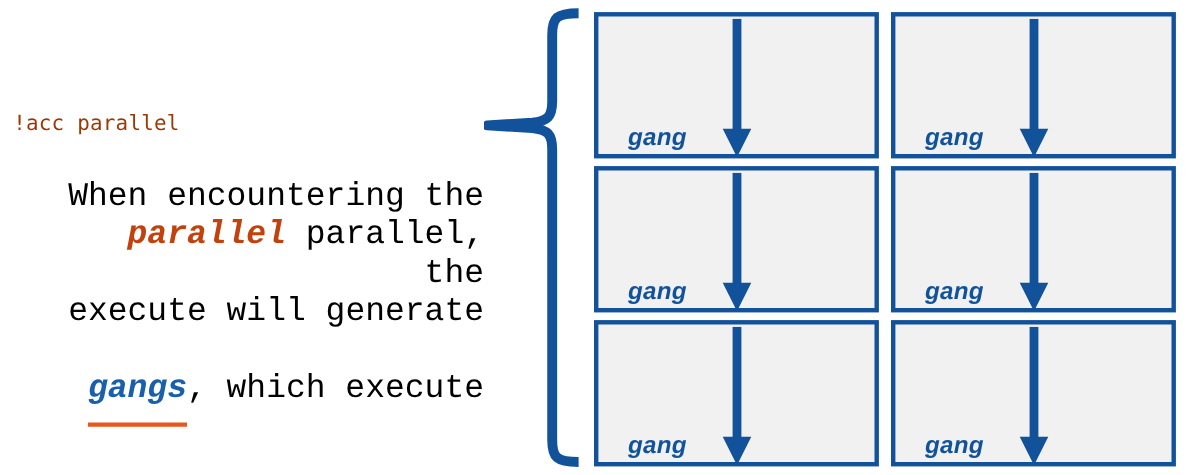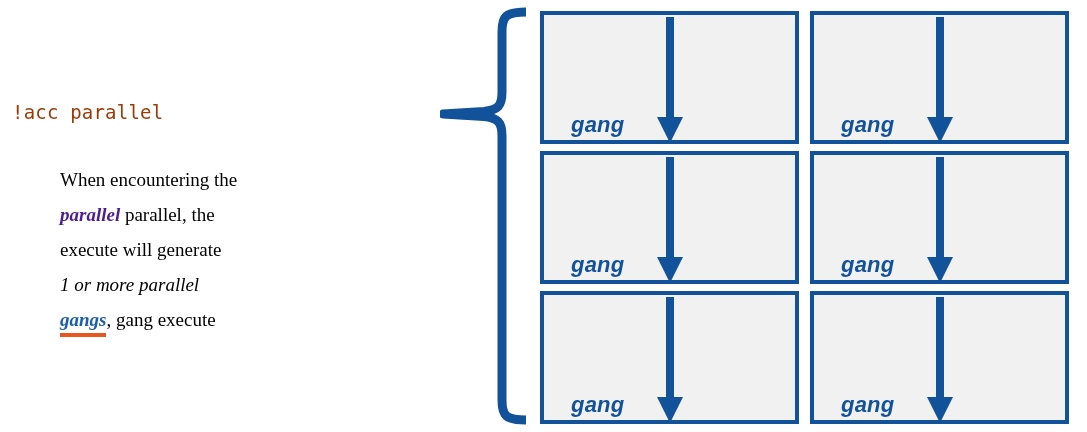--- a/index.html
+++ b/index.html
@@ -42,41 +42,41 @@
     color: #9C3A06;
     letter-spacing: 0.2px;
     white-space: pre;
   }
 
   #description {
     position: absolute;
     left: 60px;
     top: 162px;
     width: 380px;
-    text-align: left;
-    font-size: 19px;
+    text-align: right;
+    font-size: 30px;
     line-height: 35px;
     color: #000000;
-    font-family: Liberation Serif, serif;
+    font-family: Liberation Mono, monospace;
   }
   #description .kw-parallel {
-    color: #4c1d95;
+    color: #c2410c;
     font-weight: bold;
     font-style: italic;
   }
   #description .em-phrase {
     font-style: italic;
   }
   #description .kw-gangs {
     color: #1A5FAD;
     font-weight: bold;
     font-style: italic;
     position: relative;
     text-decoration: none;
-    padding-bottom: 7px;
+    padding-bottom: 17px;
     box-shadow: inset 0 -4px 0 0 #E8571D;
   }
 
   
   #brace {
     position: absolute;
     left: 440px;
     top: 6px;
     width: 90px;
     height: 424px;
@@ -143,23 +143,22 @@
 
     <div id="directive-code">!acc parallel</div>
 
     <div id="description">
       <span>When encountering the</span>
       <br>
       <span class="kw-parallel">parallel</span><span> parallel, the</span>
       <br>
       <span>execute will generate</span>
       <br>
-      <span class="em-phrase">1 or more parallel</span>
-      <br>
-      <span class="kw-gangs">gangs</span><span>, gang execute</span>
+      <br>
+      <span class="kw-gangs">gangs</span><span>, which execute</span>
       <br>
     </div>
   </div>
 
   <div id="brace">
     <svg width="90" height="424" viewBox="0 0 90 424">
       <path d="M 86 6
                C 66 6, 62 10, 62 26
                L 62 86
                C 62 100, 58 104, 44 105.5

